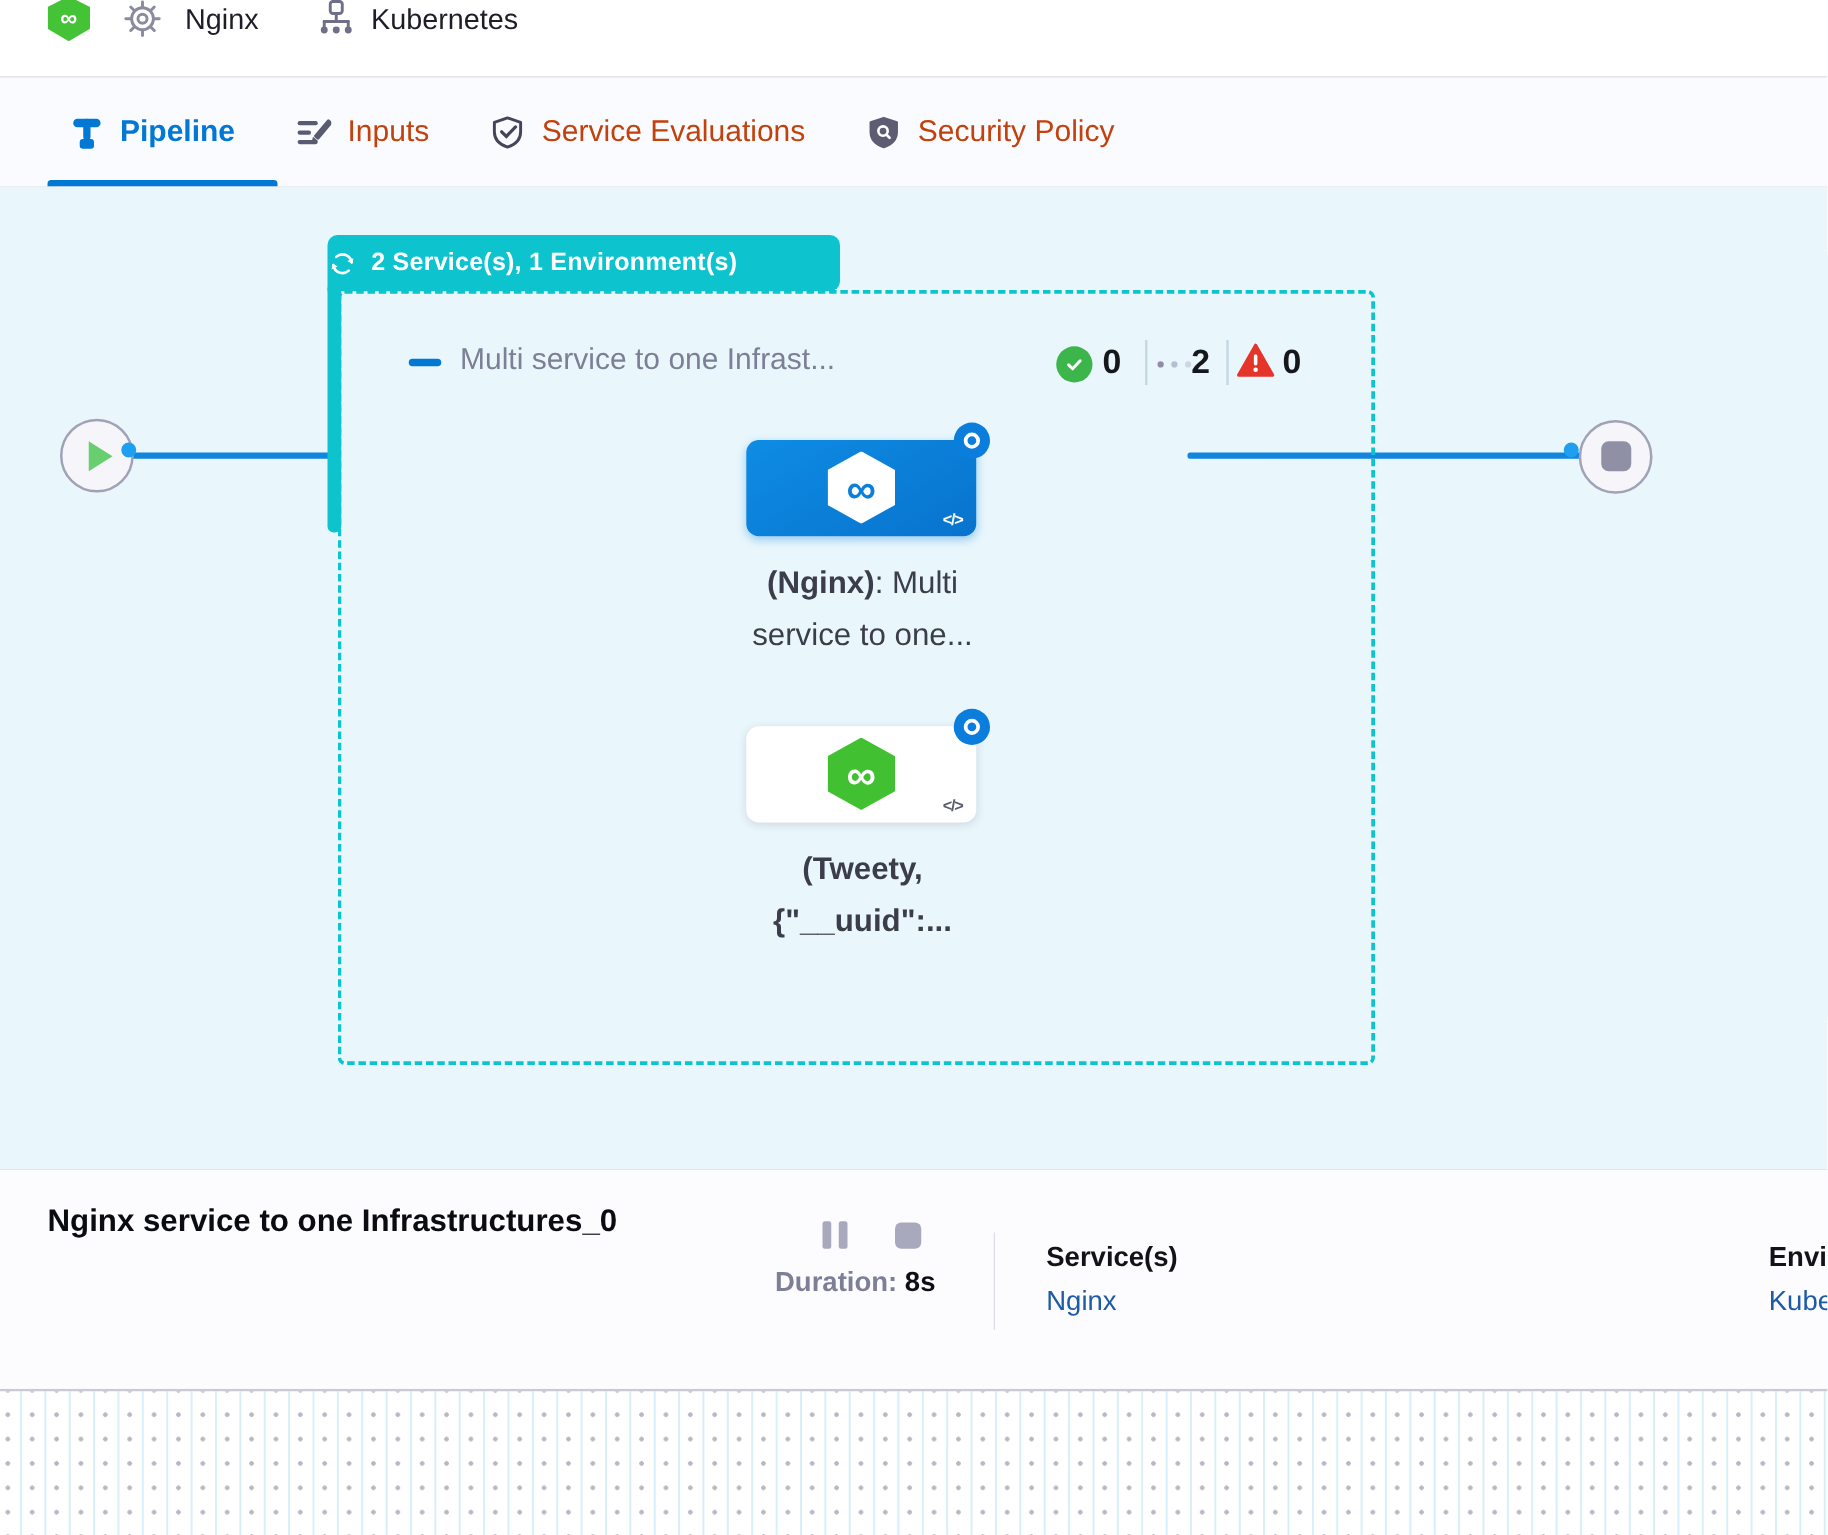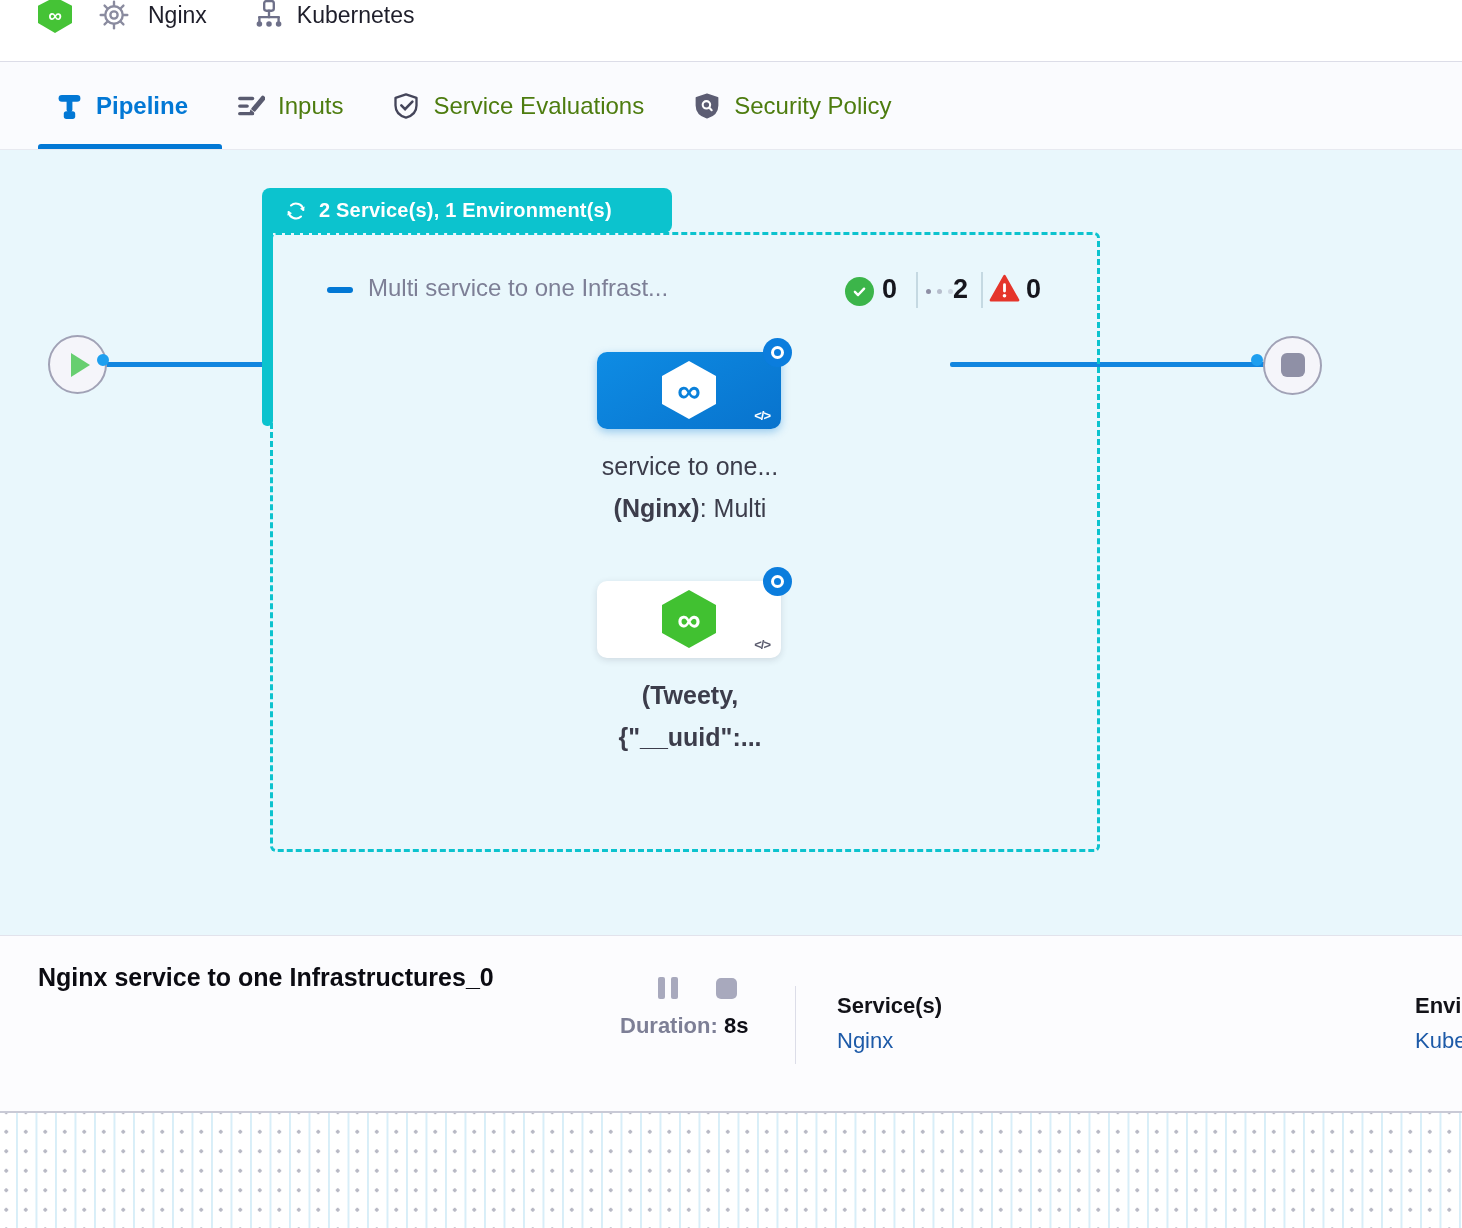--- a/index.html
+++ b/index.html
@@ -17,37 +17,37 @@
   .header-inner{position:absolute;left:38px;top:-16px;height:62px;display:flex;align-items:center;}
   .hex-badge{width:34px;height:36px;background:#45c336;display:flex;align-items:center;justify-content:center;
     clip-path:polygon(50% 0,100% 24%,100% 72%,50% 100%,0 72%,0 24%);}
   .hex-badge span{color:#fff;font-weight:700;font-size:19px;line-height:1;}
   .crumb-label{font-size:23px;color:#1e1e2a;font-weight:500;}
 
   
   .tabbar{position:absolute;left:0;top:62px;width:1462px;height:88px;background:#fafbfe;
     border-bottom:1px solid #e7e9f0;z-index:25;}
   .tabs{position:absolute;left:56px;top:0;height:88px;display:flex;align-items:center;gap:49px;}
-  .tab{display:flex;align-items:center;gap:13px;font-size:24px;color:#4d7c0f;cursor:pointer;}
+  .tab{display:flex;align-items:center;gap:13px;font-size:24px;color:#c2410c;cursor:pointer;}
   .tab.active{color:var(--accent);font-weight:700;}
   .tab-underline{position:absolute;left:38px;bottom:0;width:184px;height:5px;background:var(--accent);
     border-radius:3px 3px 0 0;}
 
   
   .canvas{position:absolute;left:0;top:150px;width:1462px;height:785px;background:var(--canvas);overflow:hidden;}
   .conn{position:absolute;height:4.5px;background:#1286df;border-radius:2px;z-index:2;}
   .port{position:absolute;width:11px;height:11px;background:#fff;border:6px solid #1e9fef;border-radius:50%;z-index:4;}
   .endnode{position:absolute;width:59px;height:59px;border-radius:50%;background:#f5f5fa;
     border:2px solid var(--nodeborder);display:flex;align-items:center;justify-content:center;z-index:3;}
   .play-tri{width:0;height:0;border-left:19px solid #67cf70;border-top:12px solid transparent;
     border-bottom:12px solid transparent;margin-left:6px;}
   .stop-sq{width:24px;height:24px;background:#8f90a6;border-radius:6px;}
 
   .group-badge{position:absolute;left:262px;top:38px;width:410px;height:45px;background:var(--teal);
-    border-radius:8px 8px 8px 0;display:flex;align-items:center;gap:11px;padding:0 22px;z-index:10;cursor:pointer;}
+    border-radius:8px 8px 8px 0;display:flex;align-items:center;gap:11px;padding:0 0;z-index:10;cursor:pointer;}
   .group-badge span{color:#fff;font-size:20px;font-weight:600;letter-spacing:.2px;}
   .group-tail{position:absolute;left:262px;top:80px;width:11px;height:196px;background:var(--teal);
     border-radius:0 0 5px 5px;z-index:9;}
   .stage-box{position:absolute;left:270px;top:82px;width:830px;height:620px;border:3px dashed var(--teal);
     border-radius:6px;z-index:5;}
 
   .minus-ico{position:absolute;left:327px;top:137px;width:26px;height:5.5px;background:var(--accent);
     border-radius:3px;z-index:6;cursor:pointer;}
   .stage-name{position:absolute;left:368px;top:124px;font-size:24px;color:var(--graytext);font-weight:400;z-index:6;}
 
@@ -243,22 +243,22 @@
   <div class="node-card card-blue">
     <div class="card-hex hex-white">
       <span>∞</span>
     </div>
     <span class="code-ico code-white">&lt;/&gt;</span>
   </div>
   <div class="badge-running" style="left:763px;top:188px;">
       <i></i>
     </div>
   <div class="node-label" style="left:555px;top:295px;">
+    <div><b>(Nginx)</b><span>: Multi</span></div>
     <div>service to one...</div>
-    <div><b>(Nginx)</b><span>: Multi</span></div>
   </div>
 
   <div class="node-card card-white">
     <div class="card-hex hex-green">
       <span>∞</span>
     </div>
     <span class="code-ico code-gray">&lt;/&gt;</span>
   </div>
   <div class="badge-running" style="left:763px;top:417px;">
       <i></i>

